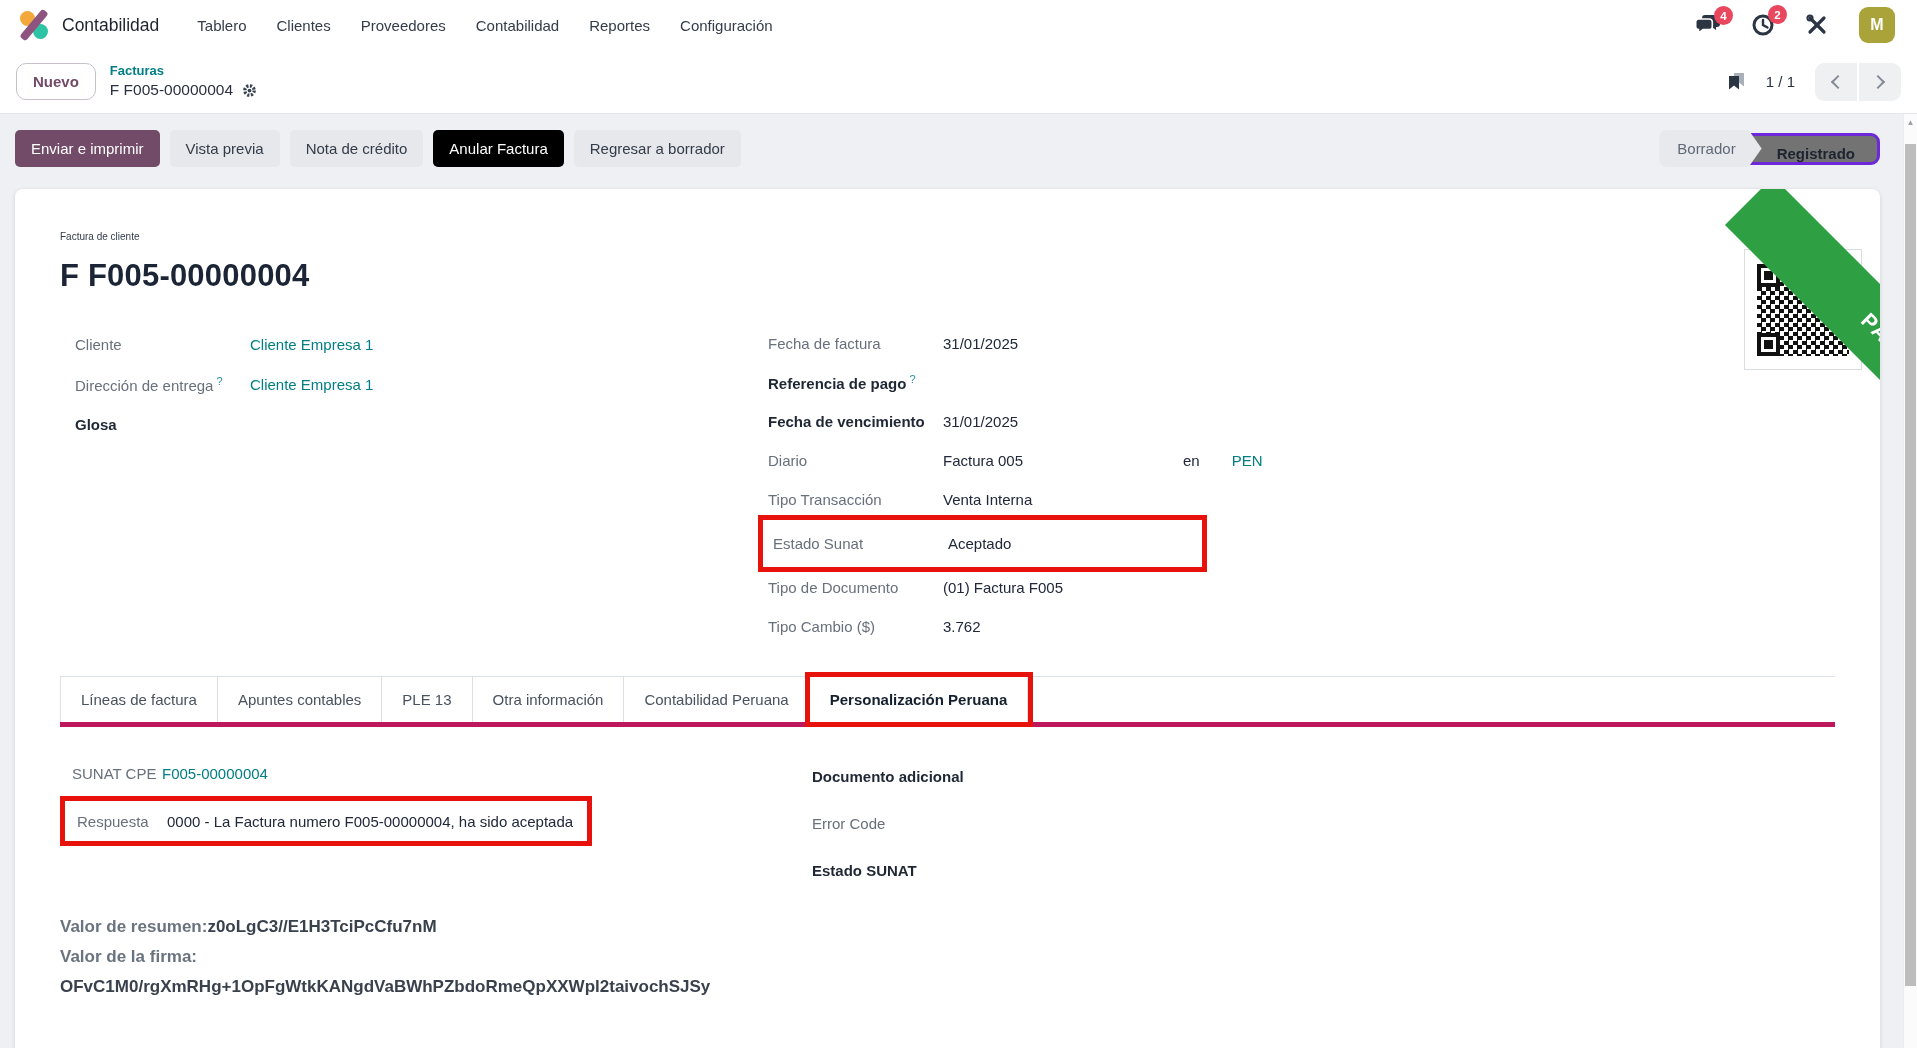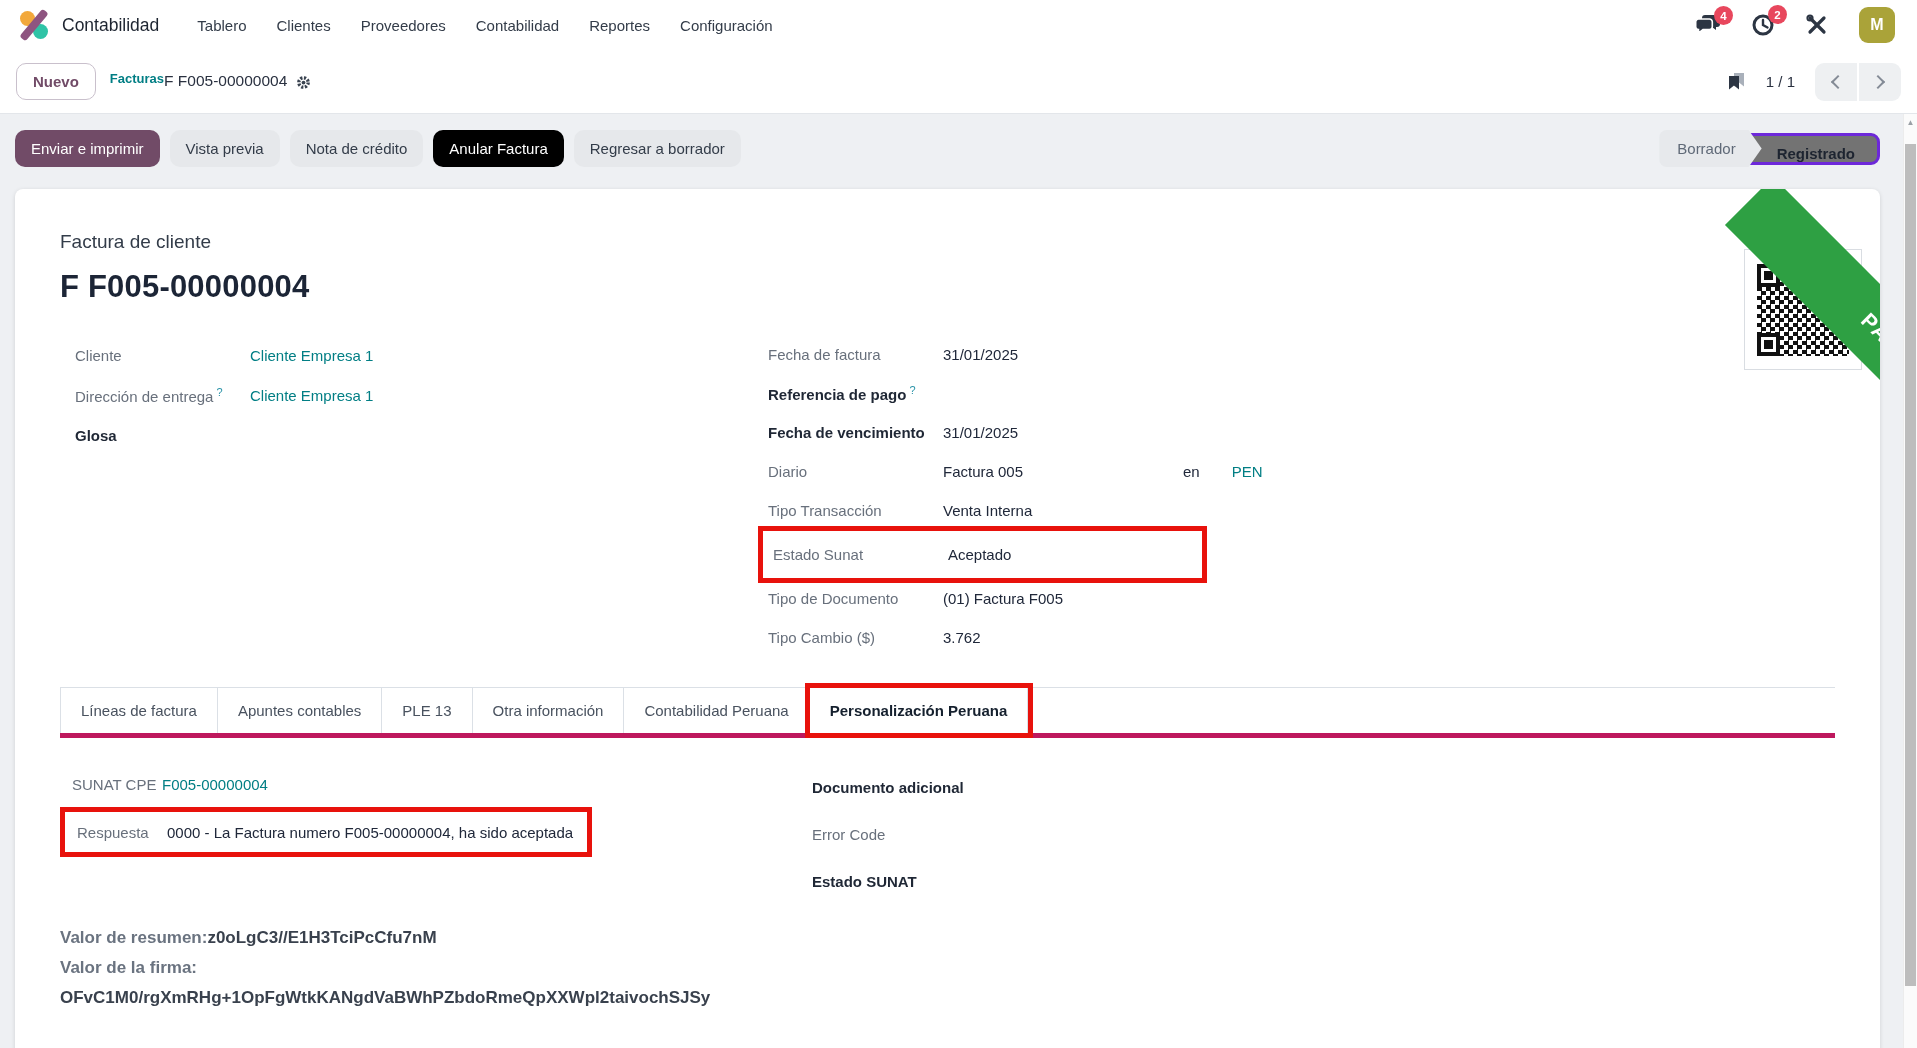--- a/index.html
+++ b/index.html
@@ -41,21 +41,21 @@
   
   .control-bar {
     height:64px; background:#fff; border-bottom:1px solid #e3e6ea;
     display:flex; align-items:center; padding:0 16px;
   }
   .btn-new {
     border:1px solid #c9c0cc; background:#fff; color:#714b67;
     font-family:inherit; font-weight:700; font-size:15px;
     padding:9px 16px; border-radius:10px; margin-right:14px; cursor:pointer;
   }
-  .breadcrumb { display:flex; flex-direction:row; line-height:1.3; }
+  .breadcrumb { display:flex; flex-direction:column; line-height:1.3; }
   .bc-parent { color:#017e84; font-size:13px; font-weight:700; cursor:pointer; }
   .bc-current { color:#2a3140; font-size:15.5px; display:flex; align-items:center; gap:9px; }
   .gear { cursor:pointer; display:flex; margin-top:2px; }
   .control-right { margin-left:auto; display:flex; align-items:center; gap:20px; }
   .bookmark { cursor:pointer; display:flex; }
   .pager-text { font-size:15px; color:#2a3140; }
   .pager-btns { display:flex; gap:2px; }
   .pager-btn {
     width:42px; height:38px; background:#eef0f2; border:none; cursor:pointer;
     display:flex; align-items:center; justify-content:center;
@@ -64,21 +64,21 @@
   .pager-btn.next { border-radius:0 9px 9px 0; }
   .chev { width:10px; height:10px; border-left:2px solid #848b96; border-bottom:2px solid #848b96; }
   .chev.left  { transform:rotate(45deg); margin-left:4px; }
   .chev.right { transform:rotate(225deg); margin-right:4px; }
 
   
   .page { position:absolute; top:115px; left:0; right:14px; bottom:0; padding:15px 23px 0 15px; }
 
   .statusbar { display:flex; align-items:center; margin-bottom:22px; }
   .action-btns { display:flex; gap:10px; }
-  .btn { font-family:inherit; font-size:15px; padding:10px 16px; border-radius:10px; border:none; cursor:pointer; white-space:nowrap; }
+  .btn { font-family:inherit; font-size:15px; padding:10px 16px; border-radius:5px; border:none; cursor:pointer; white-space:nowrap; }
   .btn-primary { background:#714b67; color:#fff; }
   .btn-light   { background:#e6e8eb; color:#333c49; }
   .btn-danger  { background:#000000; color:#fff; }
   .status-group { margin-left:auto; display:flex; align-items:center; }
   .status-draft {
     background:#e7e9ec; color:#5f6977; font-size:15px;
     padding:10px 26px 10px 18px; border-radius:8px 0 0 8px;
     clip-path:polygon(0 0, calc(100% - 13px) 0, 100% 50%, calc(100% - 13px) 100%, 0 100%);
     position:relative; z-index:2; cursor:pointer;
   }
@@ -110,21 +110,21 @@
   .finder::after { content:""; position:absolute; inset:3px; background:#111; }
   .finder.tl { top:0; left:0; } .finder.tr { top:0; right:0; } .finder.bl { bottom:0; left:0; }
   .ribbon {
     position:absolute; top:130px; right:-236px; width:430px; height:68px;
     background:#2ea043; transform:rotate(45deg); z-index:2;
     display:flex; align-items:center; justify-content:center;
   }
   .ribbon span { color:#fff; font-weight:700; font-size:21px; letter-spacing:2px; }
 
   
-  .doc-type { font-size:19px; color:#333c49; margin-bottom:16px; }
+  .doc-type { font-size:10px; color:#333c49; margin-bottom:16px; }
   .title { font-size:31px; font-weight:700; color:#1c2536; margin-bottom:30px; letter-spacing:.2px; }
 
   
   .fields { display:grid; grid-template-columns:708px 1fr; align-items:start; margin-bottom:30px; }
   .fgroup-left { padding-left:15px; }
   .frow { display:grid; grid-template-columns:175px auto; min-height:40px; align-items:center; font-size:15px; }
   .frow-r { display:grid; grid-template-columns:175px 240px auto; min-height:39px; align-items:center; font-size:15px; }
   .lbl { color:#68707c; }
   .lbl.bold { color:#1f2735; font-weight:700; }
   .val { color:#20283a; }

